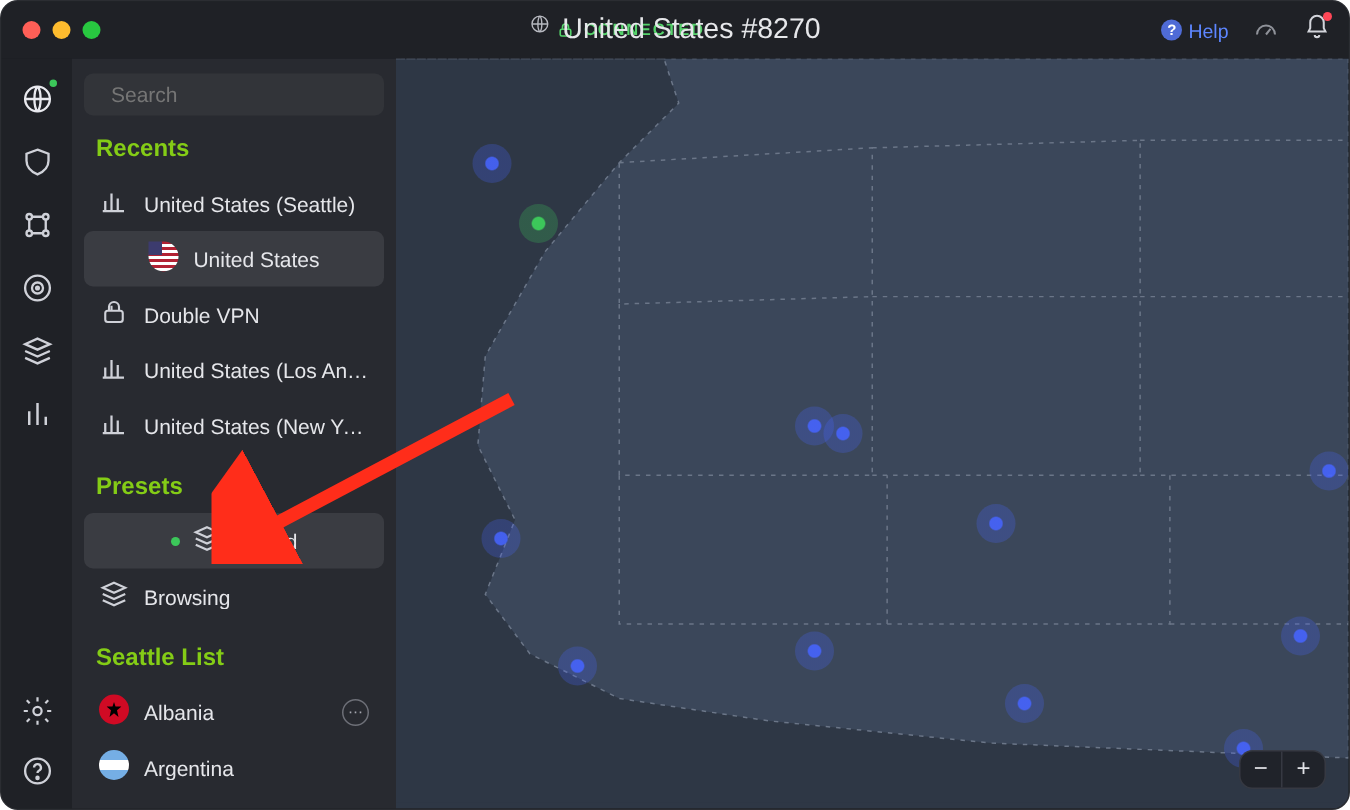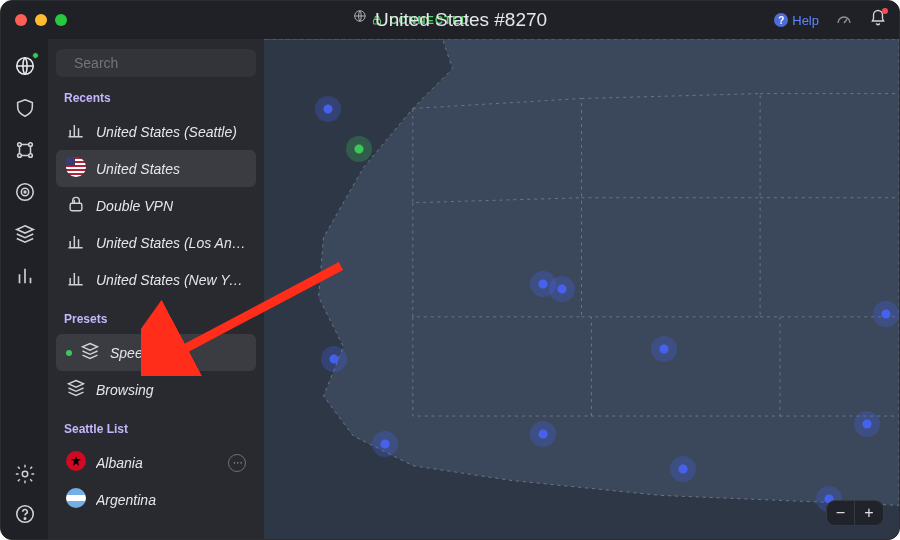--- a/index.html
+++ b/index.html
@@ -54,29 +54,28 @@
   .sidebar { width: 216px; background: #282a30; display:flex; flex-direction:column;
     padding: 10px 8px; gap:4px; overflow:hidden;}
   .search {
     display:flex; align-items:flex-start; gap:8px; background:#323439; border-radius:6px;
     padding:6px 10px; color:#8e9096;
   }
   .search input {
     background:transparent; border:none; outline:none; color:#d9dadd; font-size:14px; flex:1;
   }
   .section-h {
-    font-size:12px; color:#c4b5fd; font-weight:600; padding:10px 8px 4px;
+    font-size:16px; color:#84cc16; font-weight:600; padding:10px 8px 4px;
   }
   .list-item {
     display:flex; align-items:center; gap:10px; padding:7px 10px; border-radius:6px;
     font-size:14px; color:#e5e6ea; white-space:nowrap; overflow:hidden; text-overflow:ellipsis;
     position:relative;
-    font-style:italic;
-  }
-  .list-item.active { background:#3a3c42; }
+  }
+  .list-item.active { background:#3a3c42;justify-content:center; }
   .list-item .txt { overflow:hidden; text-overflow:ellipsis; }
   .ic { width:20px; height:20px; flex:0 0 20px; stroke:#cfd1d8; fill:none; }
   .flag { width:20px; height:20px; border-radius:50%; display:inline-block; }
   .flag.us { background: repeating-linear-gradient(#b22234 0 2px,#fff 2px 4px); position:relative;}
   .flag.us::after{content:"";position:absolute;left:0;top:0;width:9px;height:9px;background:#3c3b6e;}
   .flag.al { background:#d00a24; position:relative;}
   .flag.al::after{content:"";position:absolute;left:5px;top:5px;width:10px;height:10px;
     background:#000; clip-path:polygon(50% 0,60% 30%,100% 30%,70% 55%,80% 100%,50% 75%,20% 100%,30% 55%,0 30%,40% 30%);}
   .flag.ar { background:linear-gradient(#75aee5 0 33%,#fff 33% 66%,#75aee5 66% 100%); }
   .green-dot { width:6px; height:6px; border-radius:50%; background:#3cc75a; display:inline-block; margin-right:-2px;}

